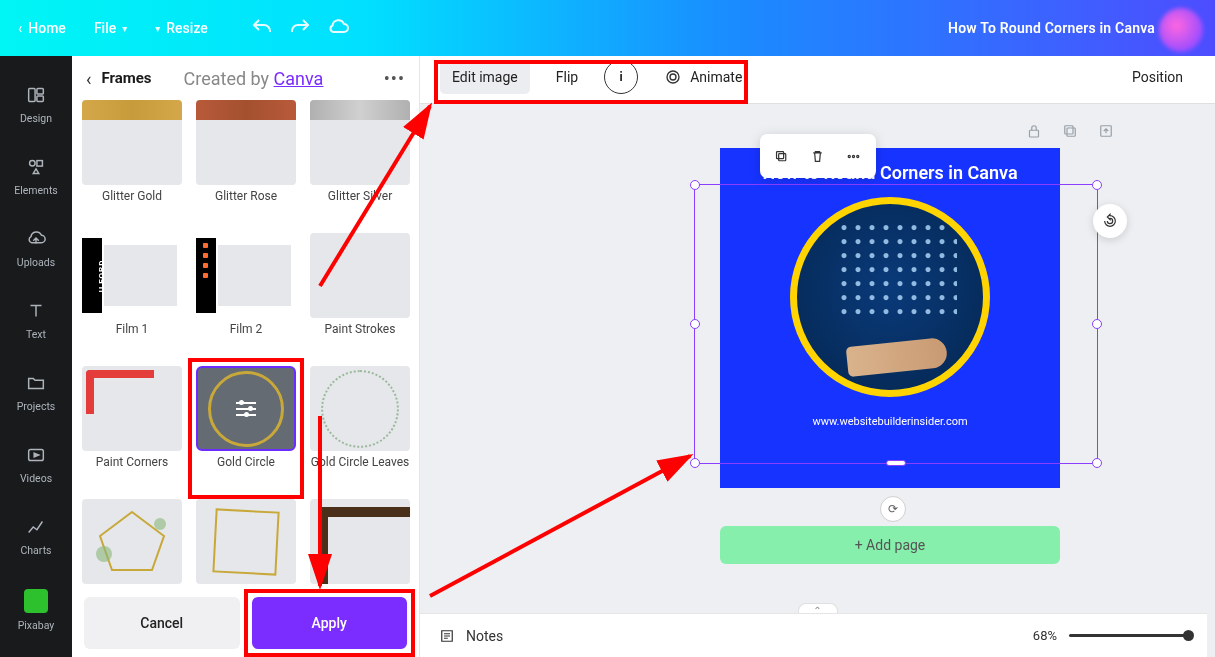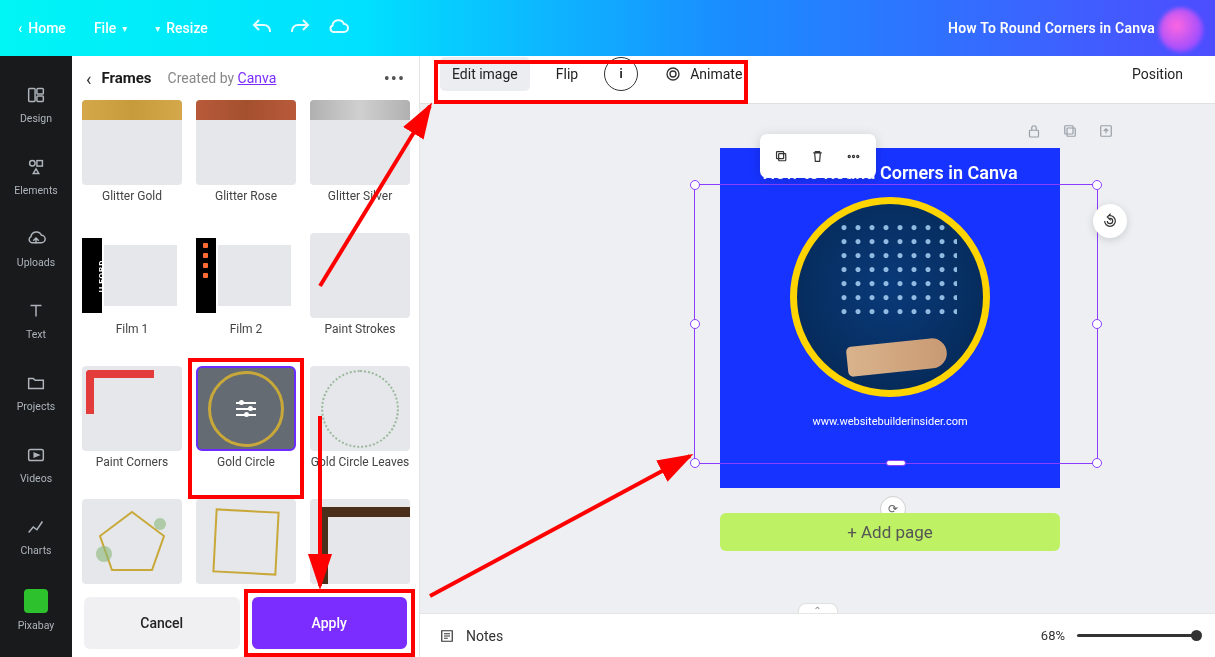--- a/index.html
+++ b/index.html
@@ -13,21 +13,21 @@
 .main{display:flex;height:601px}
 .sidebar{width:72px;background:#181a1b;display:flex;flex-direction:column;align-items:center;padding-top:12px;gap:0}
 .sidebar .sitem{width:72px;height:72px;display:flex;flex-direction:column;align-items:center;justify-content:center;gap:6px;color:#aeb4bc;font-size:10.5px;cursor:pointer}
 .sidebar .sitem svg{width:22px;height:22px;fill:none;stroke:#aeb4bc;stroke-width:1.6}
 .sidebar .sitem.pixabay{margin-top:2px}
 .sidebar .sitem.pixabay .pixicon{width:24px;height:24px;background:#2ec12e;border-radius:4px}
 .panel{width:348px;border-right:1px solid #e5e5e5;display:flex;flex-direction:column;position:relative}
 .panel-head{height:44px;display:flex;align-items:center;padding:0 14px;gap:10px}
 .panel-head .back{font-size:18px;color:#333;cursor:pointer}
 .panel-head .title{font-size:15px;font-weight:700;color:#1a1a1a}
-.panel-head .meta{font-size:14px;color:#888;margin-left:6px}
+.panel-head .meta{font-size:18px;color:#888;margin-left:22px}
 .panel-head .meta a{color:#7b2cff;text-decoration:underline}
 .panel-head .dots{margin-left:auto;font-size:18px;color:#555;letter-spacing:1px;cursor:pointer}
 .frame-grid{flex:1;overflow:hidden;padding:0 0 0 10px}
 .frow{display:flex;gap:14px;margin-bottom:6px}
 .fcell{width:100px;text-align:center}
 .fcell .thumb{width:100px;height:85px;background:#e5e7ea;border-radius:4px;position:relative;overflow:hidden}
 .fcell .lbl{font-size:12px;color:#444;margin-top:4px;white-space:nowrap}
 .thumb.glitter::before{content:"";position:absolute;top:0;left:0;right:0;height:20px;background:linear-gradient(90deg,#d4a84a,#c79a3a,#d4a84a)}
 .thumb.glitter-rose::before{content:"";position:absolute;top:0;left:0;right:0;height:20px;background:linear-gradient(90deg,#b85a3a,#a4502f,#b85a3a)}
 .thumb.glitter-silver::before{content:"";position:absolute;top:0;left:0;right:0;height:20px;background:linear-gradient(90deg,#b0b0b0,#d0d0d0,#b0b0b0)}
@@ -59,21 +59,21 @@
 .thumb.square{display:flex;align-items:center;justify-content:center}
 .thumb.square::before{content:"";width:60px;height:60px;border:2px solid #c9a83a;transform:rotate(3deg)}
 .thumb.wood{padding:8px}
 .thumb.wood::before{content:"";display:block;width:100%;height:100%;border:10px solid #4a2f1a;background:#e5e7ea}
 .panel-footer{height:68px;display:flex;align-items:center;gap:12px;padding:0 12px;position:relative}
 .panel-footer .btn{flex:1;height:52px;border-radius:6px;font-size:14px;font-weight:500;border:none;cursor:pointer}
 .btn-cancel{background:#f0f0f2;color:#222}
 .btn-apply{background:#7b2cff;color:#fff;position:relative}
 .apply-redbox{position:absolute;top:-8px;left:-8px;right:-8px;bottom:-8px;border:4px solid #f00;pointer-events:none}
 .canvas-area{flex:1;background:#edeff2;position:relative}
-.toolbar{position:absolute;top:0;left:0;right:0;height:48px;background:#fff;border-bottom:1px solid #e0e0e0;display:flex;align-items:flex-end;padding:12px 20px}
+.toolbar{position:absolute;top:0;left:0;right:0;height:48px;background:#fff;border-bottom:1px solid #e0e0e0;display:flex;align-items:flex-start;padding:4px 20px}
 .toolbar-redbox{position:absolute;top:4px;left:14px;width:314px;height:44px;border:4px solid #f00;z-index:10;pointer-events:none}
 .tbtn{height:34px;padding:0 12px;border-radius:5px;font-size:14px;color:#222;display:flex;align-items:center;gap:8px;cursor:pointer;background:transparent;border:none}
 .tbtn.active{background:#ecedf0}
 .tbtn.info{width:34px;padding:0;justify-content:center;border:1.5px solid #333;border-radius:50%;font-weight:bold;font-size:12px}
 .tbtn.anim svg{width:18px;height:18px}
 .tbtn.pos{margin-left:auto}
 .tool-gap{width:14px}
 .canvas-tools-right{position:absolute;top:66px;right:100px;display:flex;gap:18px}
 .canvas-tools-right .ct{width:18px;height:18px;stroke:#98a0a8;fill:none;stroke-width:1.6;cursor:pointer}
 .float-toolbar{position:absolute;top:78px;left:50%;transform:translateX(-50%);background:#fff;border-radius:7px;box-shadow:0 2px 12px rgba(0,0,0,.15);display:flex;align-items:center;padding:6px;gap:4px;z-index:20}
@@ -90,22 +90,22 @@
 .sel-box .h.tl{top:-5px;left:-5px}
 .sel-box .h.tr{top:-5px;right:-5px}
 .sel-box .h.bl{bottom:-5px;left:-5px}
 .sel-box .h.br{bottom:-5px;right:-5px}
 .sel-box .h.ml{top:50%;left:-5px;transform:translateY(-50%)}
 .sel-box .h.mr{top:50%;right:-5px;transform:translateY(-50%)}
 .sel-box .bar{position:absolute;bottom:-3px;left:50%;transform:translateX(-50%);width:20px;height:6px;background:#fff;border:1.5px solid #8a3fff;border-radius:3px}
 .rotate-btn{position:absolute;top:148px;right:88px;width:34px;height:34px;background:#fff;border-radius:50%;box-shadow:0 2px 8px rgba(0,0,0,.15);display:flex;align-items:center;justify-content:center;z-index:16}
 .rotate-btn svg{width:16px;height:16px;stroke:#333;fill:none;stroke-width:1.8}
 .sync-btn{position:absolute;top:440px;left:460px;width:26px;height:26px;background:#fff;border:1px solid #d0d0d0;border-radius:50%;display:flex;align-items:center;justify-content:center;font-size:12px;color:#666}
-.addpage{position:absolute;top:457px;left:300px;width:340px;height:38px;background:#bef264;border-radius:6px;display:flex;align-items:center;justify-content:center;font-size:17px;color:#555;cursor:pointer}
-.bottom-bar{position:absolute;bottom:0;left:0;right:0;height:44px;background:#fff;border-top:1px solid #e5e5e5;display:flex;align-items:center;padding:0 18px;gap:10px}
+.addpage{position:absolute;top:470px;left:300px;width:340px;height:38px;background:#86efac;border-radius:6px;display:flex;align-items:center;justify-content:center;font-size:14px;color:#555;cursor:pointer}
+.bottom-bar{position:absolute;bottom:0;left:0;right:8px;height:44px;background:#fff;border-top:1px solid #e5e5e5;display:flex;align-items:center;padding:0 18px;gap:10px}
 .bottom-bar .notes-ico{width:18px;height:18px;stroke:#333;fill:none;stroke-width:1.6}
 .bottom-bar .notes-lbl{font-size:14px;color:#333}
 .bottom-bar .zoom{margin-left:auto;display:flex;align-items:center;gap:12px}
 .bottom-bar .zoom .pct{font-size:13px;color:#333}
 .bottom-bar .track{width:120px;height:3px;background:#333;border-radius:2px;position:relative}
 .bottom-bar .track .thumb{position:absolute;right:-5px;top:-4px;width:11px;height:11px;background:#333;border-radius:50%}
 .collapse-tab{position:absolute;bottom:40px;left:50%;transform:translateX(-50%);width:40px;height:14px;background:#fff;border:1px solid #e0e0e0;border-bottom:none;border-radius:8px 8px 0 0;display:flex;align-items:center;justify-content:center;font-size:10px;color:#888}
 .arrow-svg{position:absolute;pointer-events:none;z-index:30}
 </style>
 </head>

